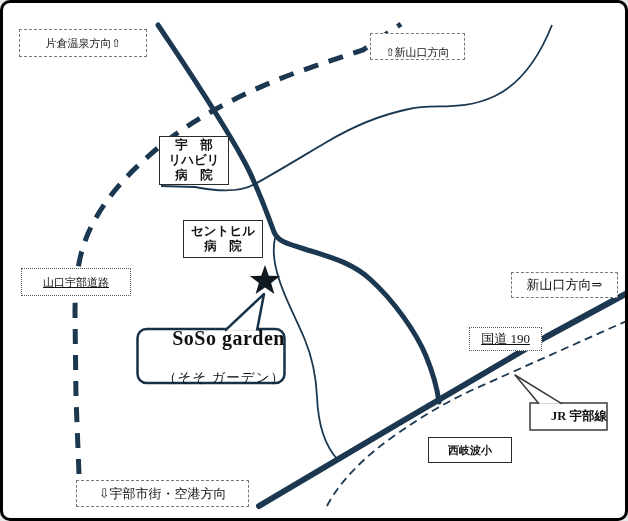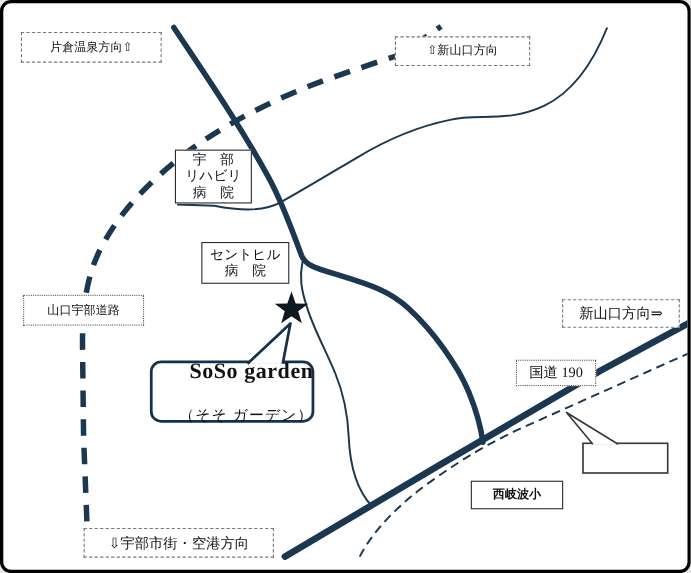--- a/index.html
+++ b/index.html
@@ -19,25 +19,25 @@
     position:absolute;
     background:#ffffff;
     box-sizing:border-box;
     display:flex;flex-direction:column;
     align-items:center;justify-content:center;
     text-align:center;
     line-height:1.18;
     white-space:nowrap;
   }
   .b-dash{border:1.6px dashed #787878;}
-  .b-dot{border:1.6px dotted #5a5a5a;}
+  .b-dot{border:1.6px dotted #5a5a5a;text-decoration:underline;}
   .b-solid{border:1.6px solid #2b2b2b;}
   .f13{font-size:13px;}
   .f135{font-size:11px;}
-  .f125{font-size:12.5px;}
+  .f125{font-size:12.5px;font-weight:bold;}
   .bold{font-weight:bold;}
   .transparent{background:transparent;border:none;align-items:flex-end;}
   .soso-name{font-size:20px;font-weight:bold;letter-spacing:.5px;}
   .soso-kana{font-size:13.5px;letter-spacing:1px;margin-top:19px;}
 </style>
 </head>
 <body>
 
 <div class="map-frame">
 
@@ -61,41 +61,44 @@
     <path d="M 222 327.6 L 261 291 L 254 327.6" fill="#ffffff" stroke="#16324a" stroke-width="2.5" stroke-linejoin="round"></path>
 
     <rect x="527" y="400" width="77" height="27" fill="#ffffff" stroke="#3a3a3a" stroke-width="1.5"></rect>
     <path d="M 536 400.8 L 512 372 L 559 400.8" fill="#ffffff" stroke="#3a3a3a" stroke-width="1.5" stroke-linejoin="round"></path>
   </svg>
 
   <div class="box b-dash f135" style="left:16px;top:26px;width:128px;height:28px;">
     <span>片倉温泉方向⇧</span>
   </div>
 
-  <div class="box b-dash f135" style="left:356px;top:30px;width:123px;height:27px;">
+  <div class="box b-dash f135" style="left:367px;top:30px;width:95px;height:27px;justify-content:flex-end;">
     <span>⇧新山口方向</span>
   </div>
 
   <div class="box b-dash f13" style="left:508px;top:269px;width:107px;height:26px;">
     <span>新山口方向⇒</span>
   </div>
 
   <div class="box b-dash f13" style="left:73px;top:477px;width:173px;height:27px;">
     <span>⇩宇部市街・空港方向</span>
   </div>
 
   <div class="box b-dot f135" style="left:18px;top:265px;width:110px;height:28px;">
     <span>山口宇部道路</span>
   </div>
 
 
   <div class="box b-dot f13" style="left:466px;top:324px;width:73px;height:24px;">
     <span>国道 190</span>
   </div>
 
+  <div class="box transparent f125" style="left:527px;top:400px;width:77px;height:27px;">
+    <span>JR 宇部線</span>
+  </div>
 
   <div class="box b-solid f125" style="left:156px;top:133px;width:70px;height:49px;">
     <div>宇　部</div>
     <div>リハビリ</div>
     <div>病　院</div>
   </div>
 
   <div class="box b-solid f125" style="left:180px;top:217px;width:80px;height:38px;">
     <div>セントヒル</div>
     <div>病　院</div>

